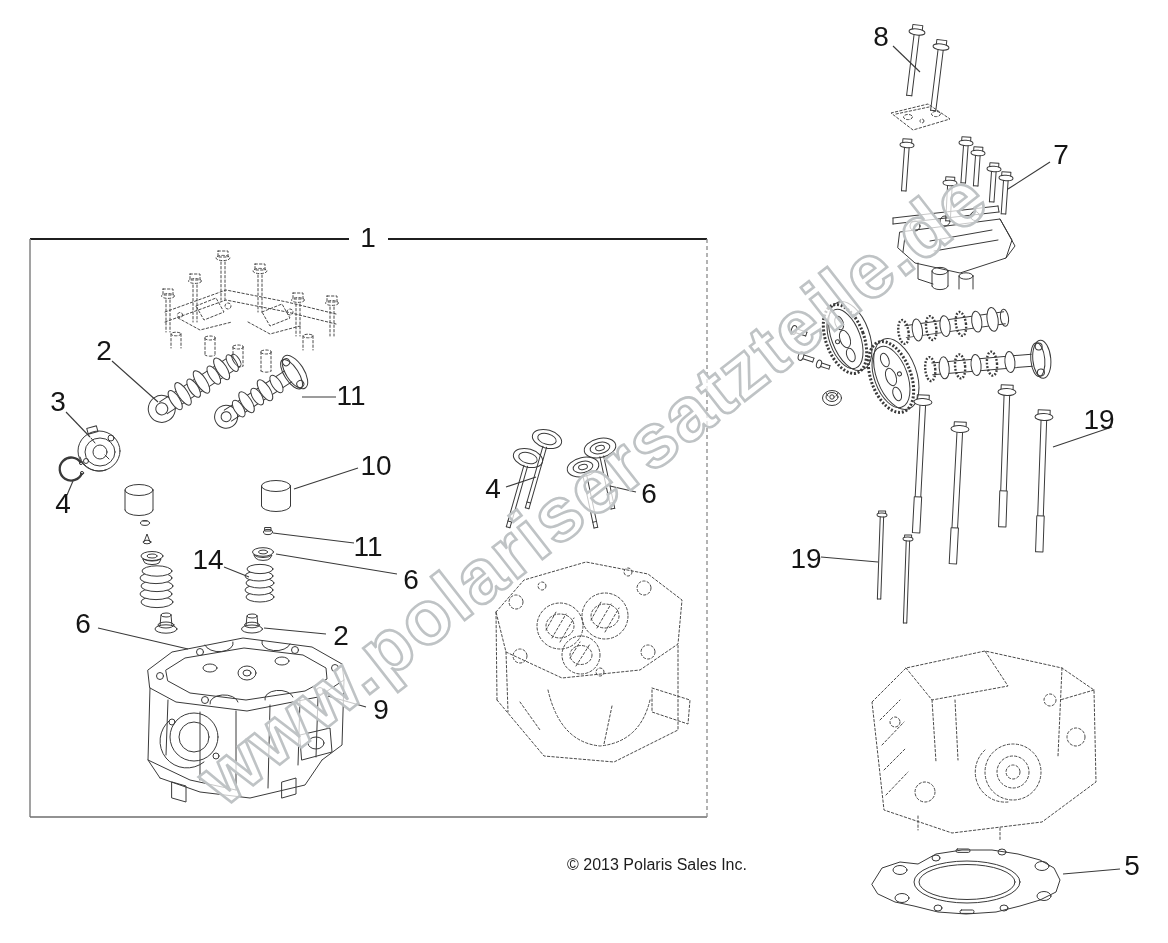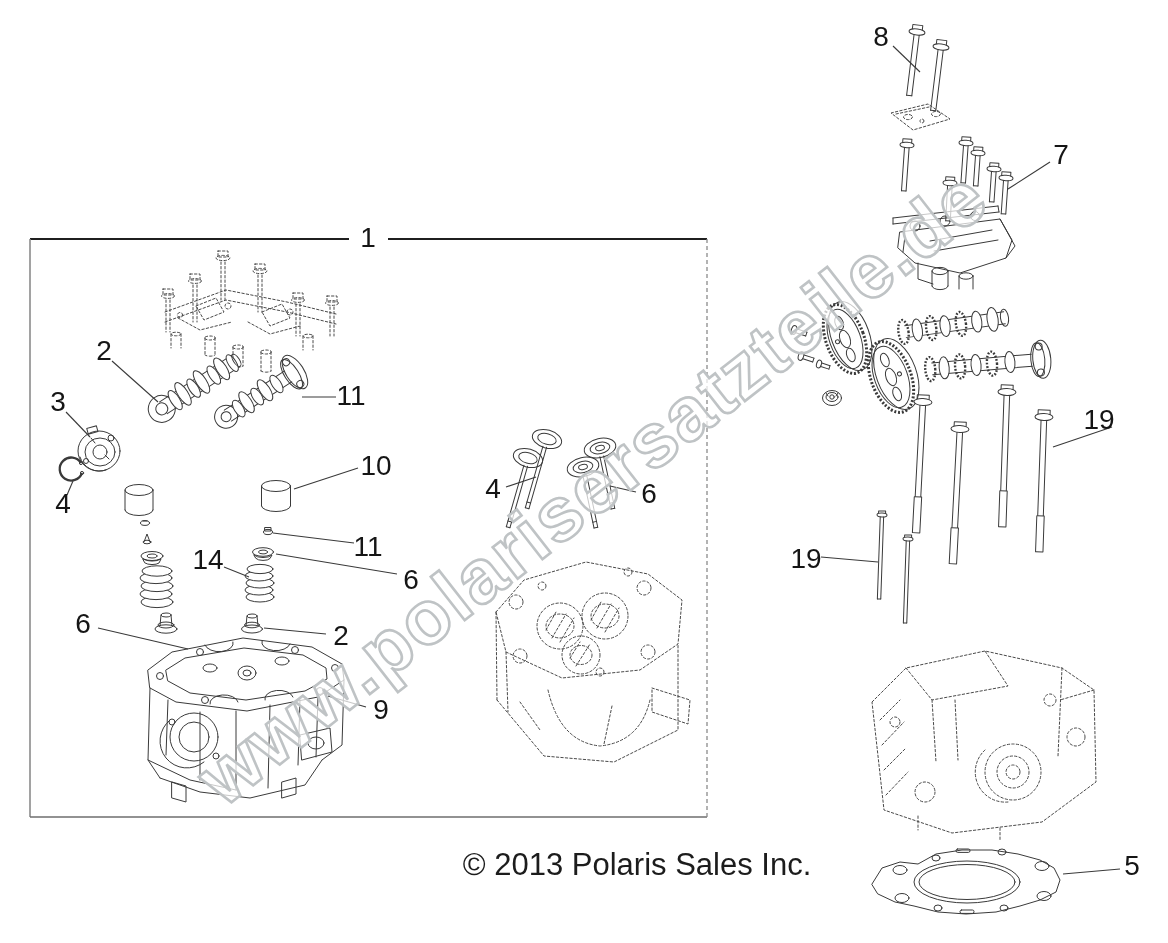--- a/index.html
+++ b/index.html
@@ -21,22 +21,22 @@
     font-size:76px;font-weight:bold;letter-spacing:2px;
     color:rgba(255,255,255,0.72);
     -webkit-text-stroke:2.6px #bfc3c5;
   }
   
   .callout{
     position:absolute;z-index:3;transform:translate(-50%,-50%);
     font-size:28px;color:#151515;line-height:1;letter-spacing:0;
   }
   .copyright{
-    position:absolute;z-index:3;left:637px;top:865px;transform:translate(-50%,-50%);
-    font-size:31px;color:#1c1c1c;white-space:nowrap;
+    position:absolute;z-index:3;left:657px;top:865px;transform:translate(-50%,-50%);
+    font-size:16px;color:#1c1c1c;white-space:nowrap;
   }
 </style>
 </head>
 <body>
 
 <div class="stage">
 
 <svg class="art" width="1168" height="943" viewBox="0 0 1168 943">
 
   <g>

